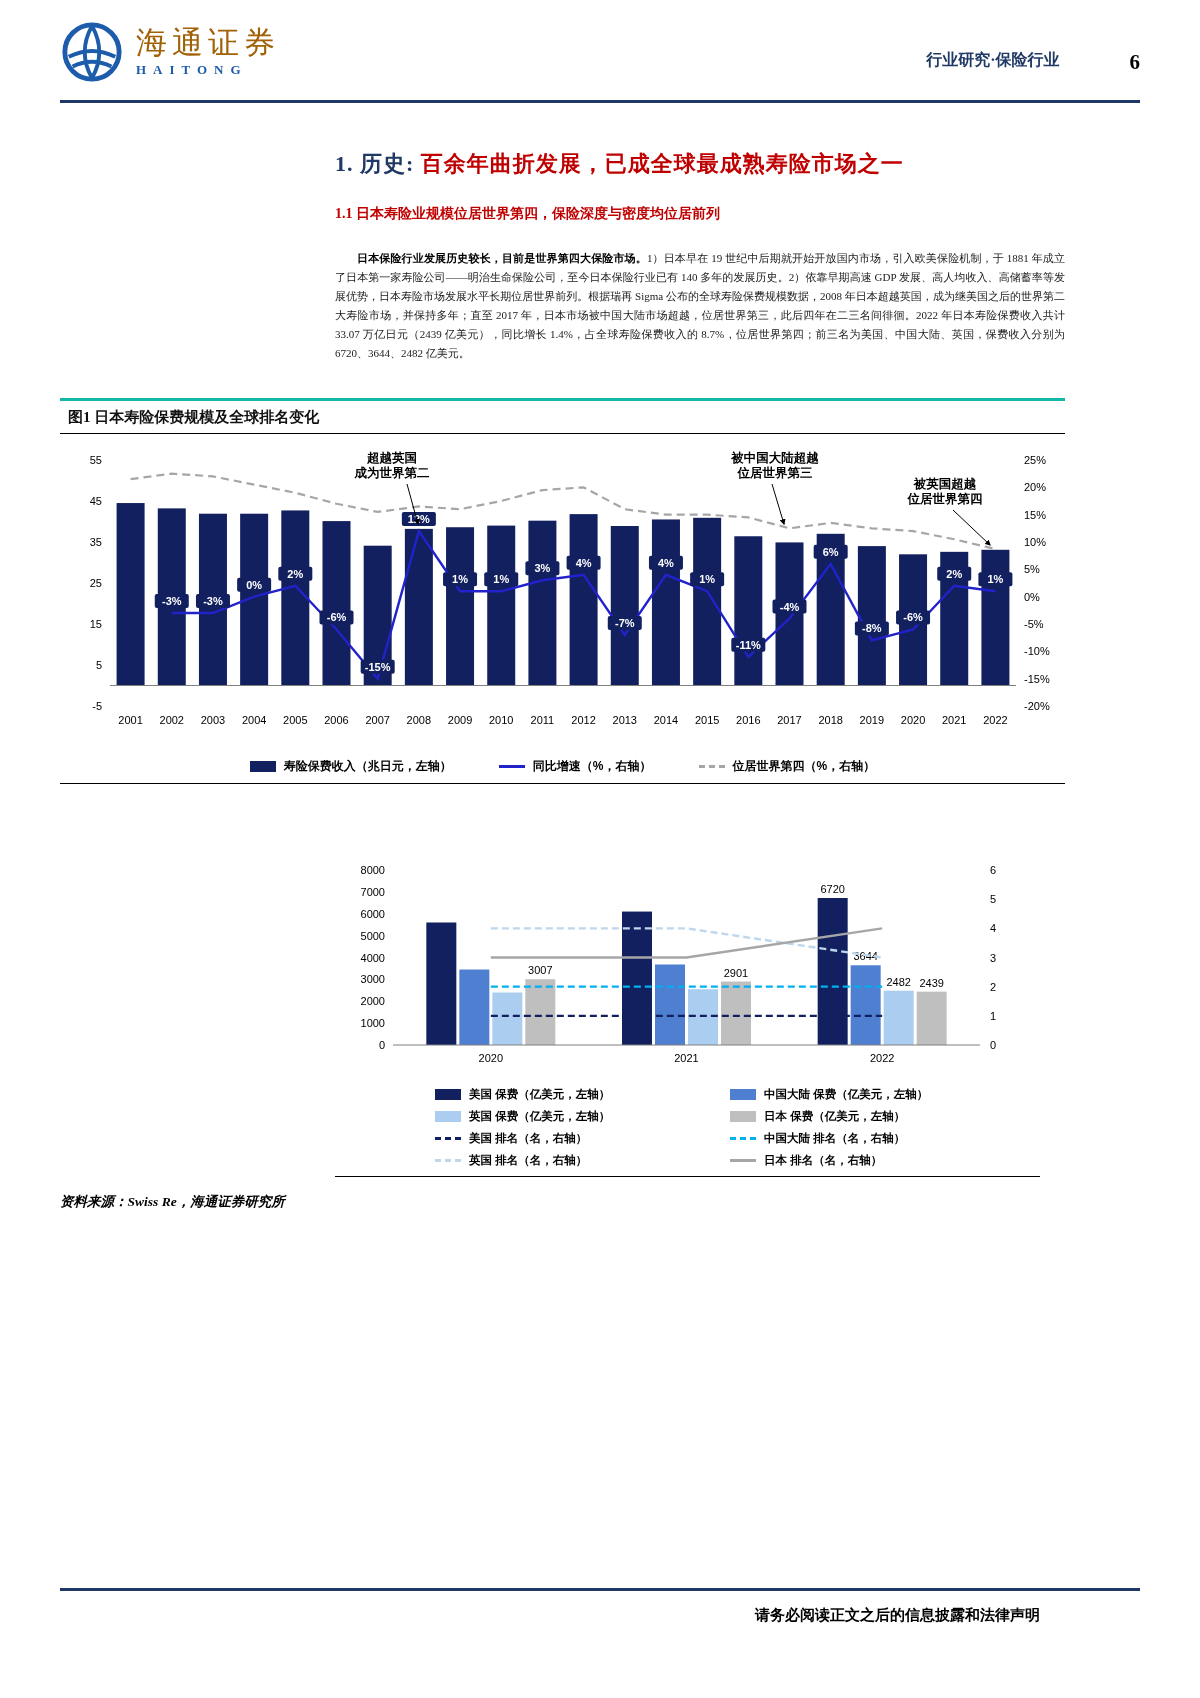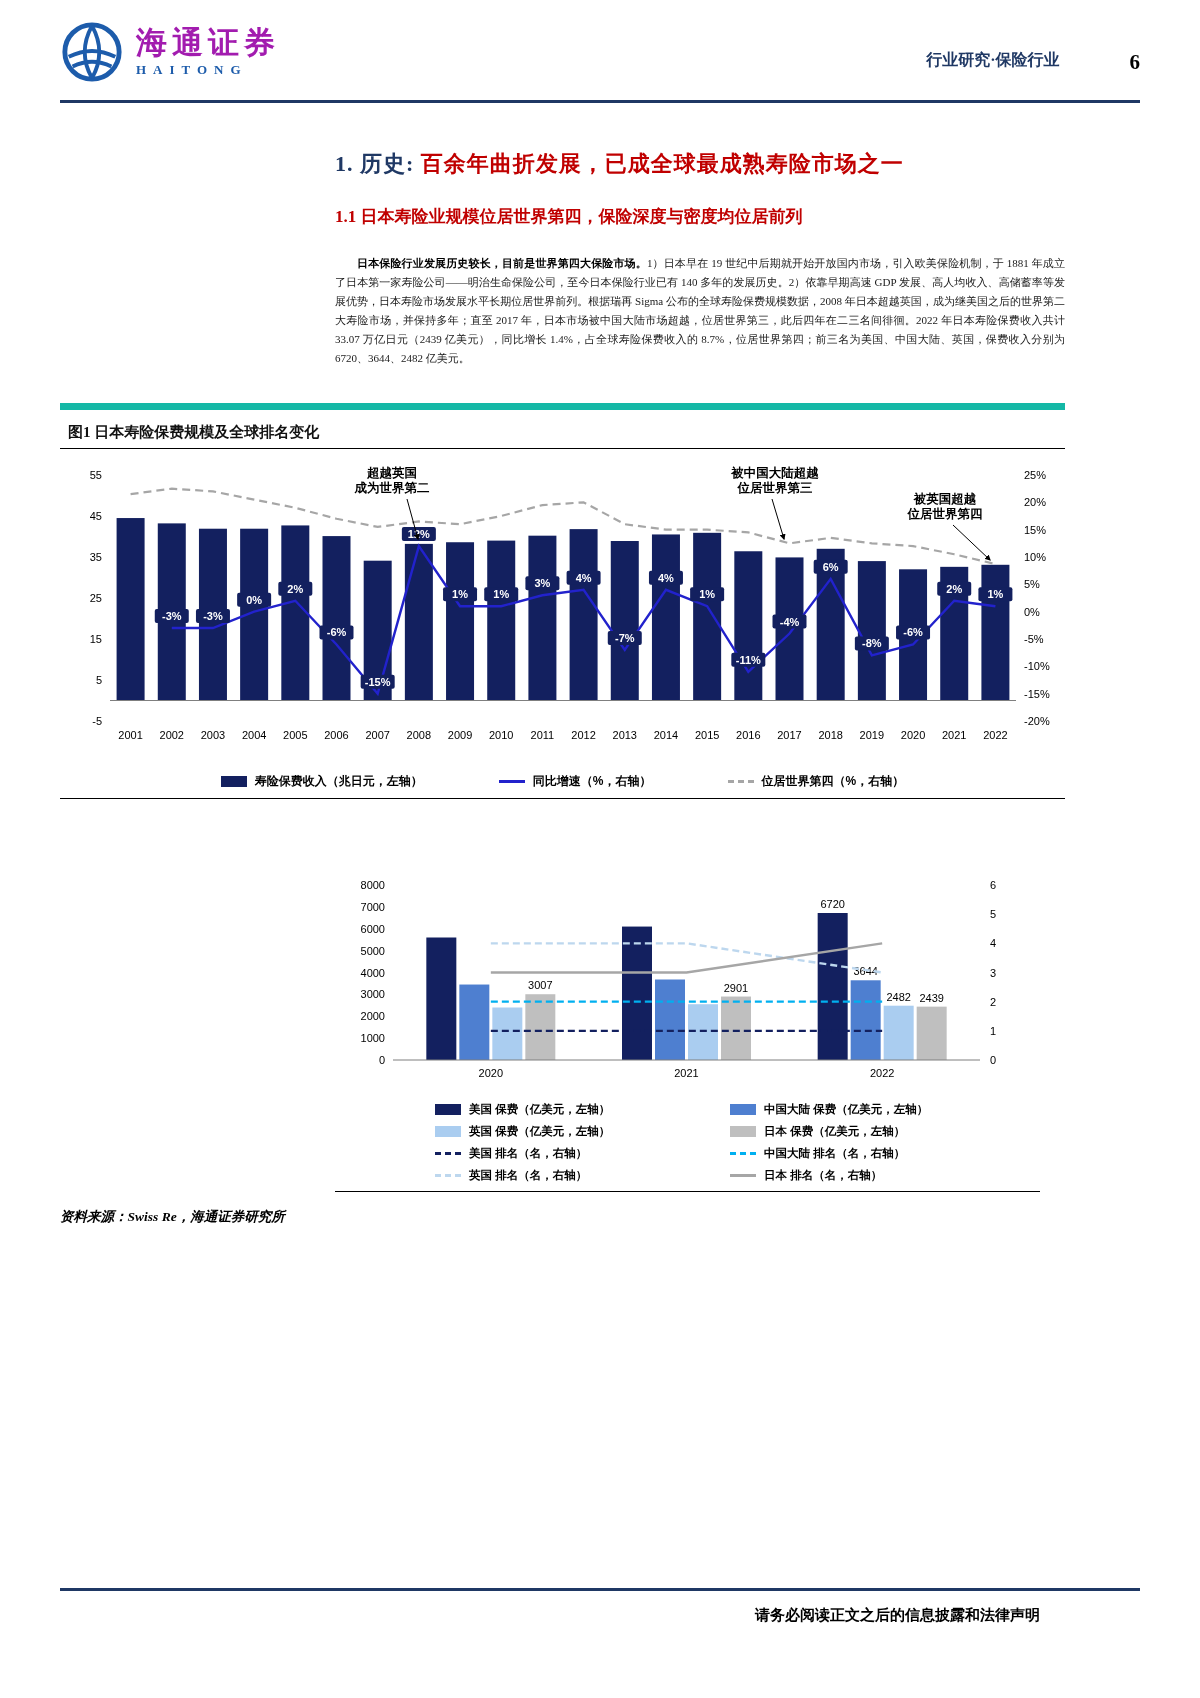--- a/index.html
+++ b/index.html
@@ -4,47 +4,47 @@
 <style>
   *{margin:0;padding:0;box-sizing:border-box}
   html,body{background:#ffffff}
   .page{position:relative;width:1200px;height:1698px;background:#fff;overflow:hidden;
         font-family:"Liberation Serif","DejaVu Serif",serif;color:#111}
 
   
   .header{position:absolute;top:20px;left:60px;right:60px;height:78px}
   .logo{display:flex;align-items:center;gap:12px}
   .logo-txt{display:flex;flex-direction:column;line-height:1.05}
-  .logo-cn{font-size:31px;font-weight:bold;color:#a21caf;letter-spacing:5px}
+  .logo-cn{font-size:31px;font-weight:normal;color:#a16207;letter-spacing:5px}
   .logo-en{font-size:13px;font-weight:bold;color:#1d5cab;letter-spacing:7px;margin-top:3px}
   .header-meta{position:absolute;right:0;top:30px;display:flex;gap:70px}
   .category{color:#1f3864;font-weight:bold;font-size:16px}
   .page-num{font-size:21px;font-weight:bold;color:#000}
   .header-rule{position:absolute;top:100px;left:60px;right:60px;height:3px;background:#1f3864}
 
   
   .main{position:absolute;top:103px;left:60px;width:1080px}
   .h1{margin:46px 0 0 275px;font-size:22px;font-weight:bold;letter-spacing:1px}
   .h1 .num,.h1 .kw{color:#1f3864}
   .h1 .rest{color:#c00000}
-  .h2{margin:26px 0 0 275px;font-size:17px;font-weight:bold;color:#c00000}
+  .h2{margin:26px 0 0 275px;font-size:14px;font-weight:bold;color:#c00000}
   .body-p{margin:26px 0 14px 275px;width:730px;font-size:11px;line-height:1.72;
           text-align:justify;text-indent:2em;color:#1a1a1a}
   .body-p .lead{font-weight:bold;color:#000}
 
   
   .fig{margin-top:36px;width:1005px}
   .fig2{margin-left:275px;width:705px;margin-top:62px}
-  .fig-title{border-top:7px solid #14b8a6;border-bottom:1px solid #000;padding:13px 8px 6px;
+  .fig-title{border-top:3px solid #14b8a6;border-bottom:1px solid #000;padding:7px 8px 6px;
              font-weight:bold;font-size:15px}
   .fig-body{border-bottom:1px solid #000;padding:14px 0 8px}
   svg text{font-family:"Liberation Sans","DejaVu Sans",sans-serif}
 
   .legend{font-family:"Liberation Sans","DejaVu Sans",sans-serif;color:#000}
-  .legend1{display:flex;justify-content:center;gap:76px;margin-top:6px;font-size:12px;font-weight:600}
+  .legend1{display:flex;justify-content:center;gap:47px;margin-top:6px;font-size:12px;font-weight:600}
   .legend2{display:grid;grid-template-columns:295px 295px;padding-left:100px;row-gap:7px;
            margin-top:8px;font-size:11.5px;font-weight:600}
   .leg-item{display:flex;align-items:center;gap:8px;white-space:nowrap}
   .sw{display:inline-block;width:26px;flex:0 0 26px}
   .sw-bar{height:11px}
   .sw-line{height:0;border-top:3px solid}
   .sw-dash{height:0;border-top:3px dashed}
 
   .source{margin:28px 0 0 0;font-size:13.5px;font-weight:bold;font-style:italic;color:#000}
   .source2{margin-top:16px}

